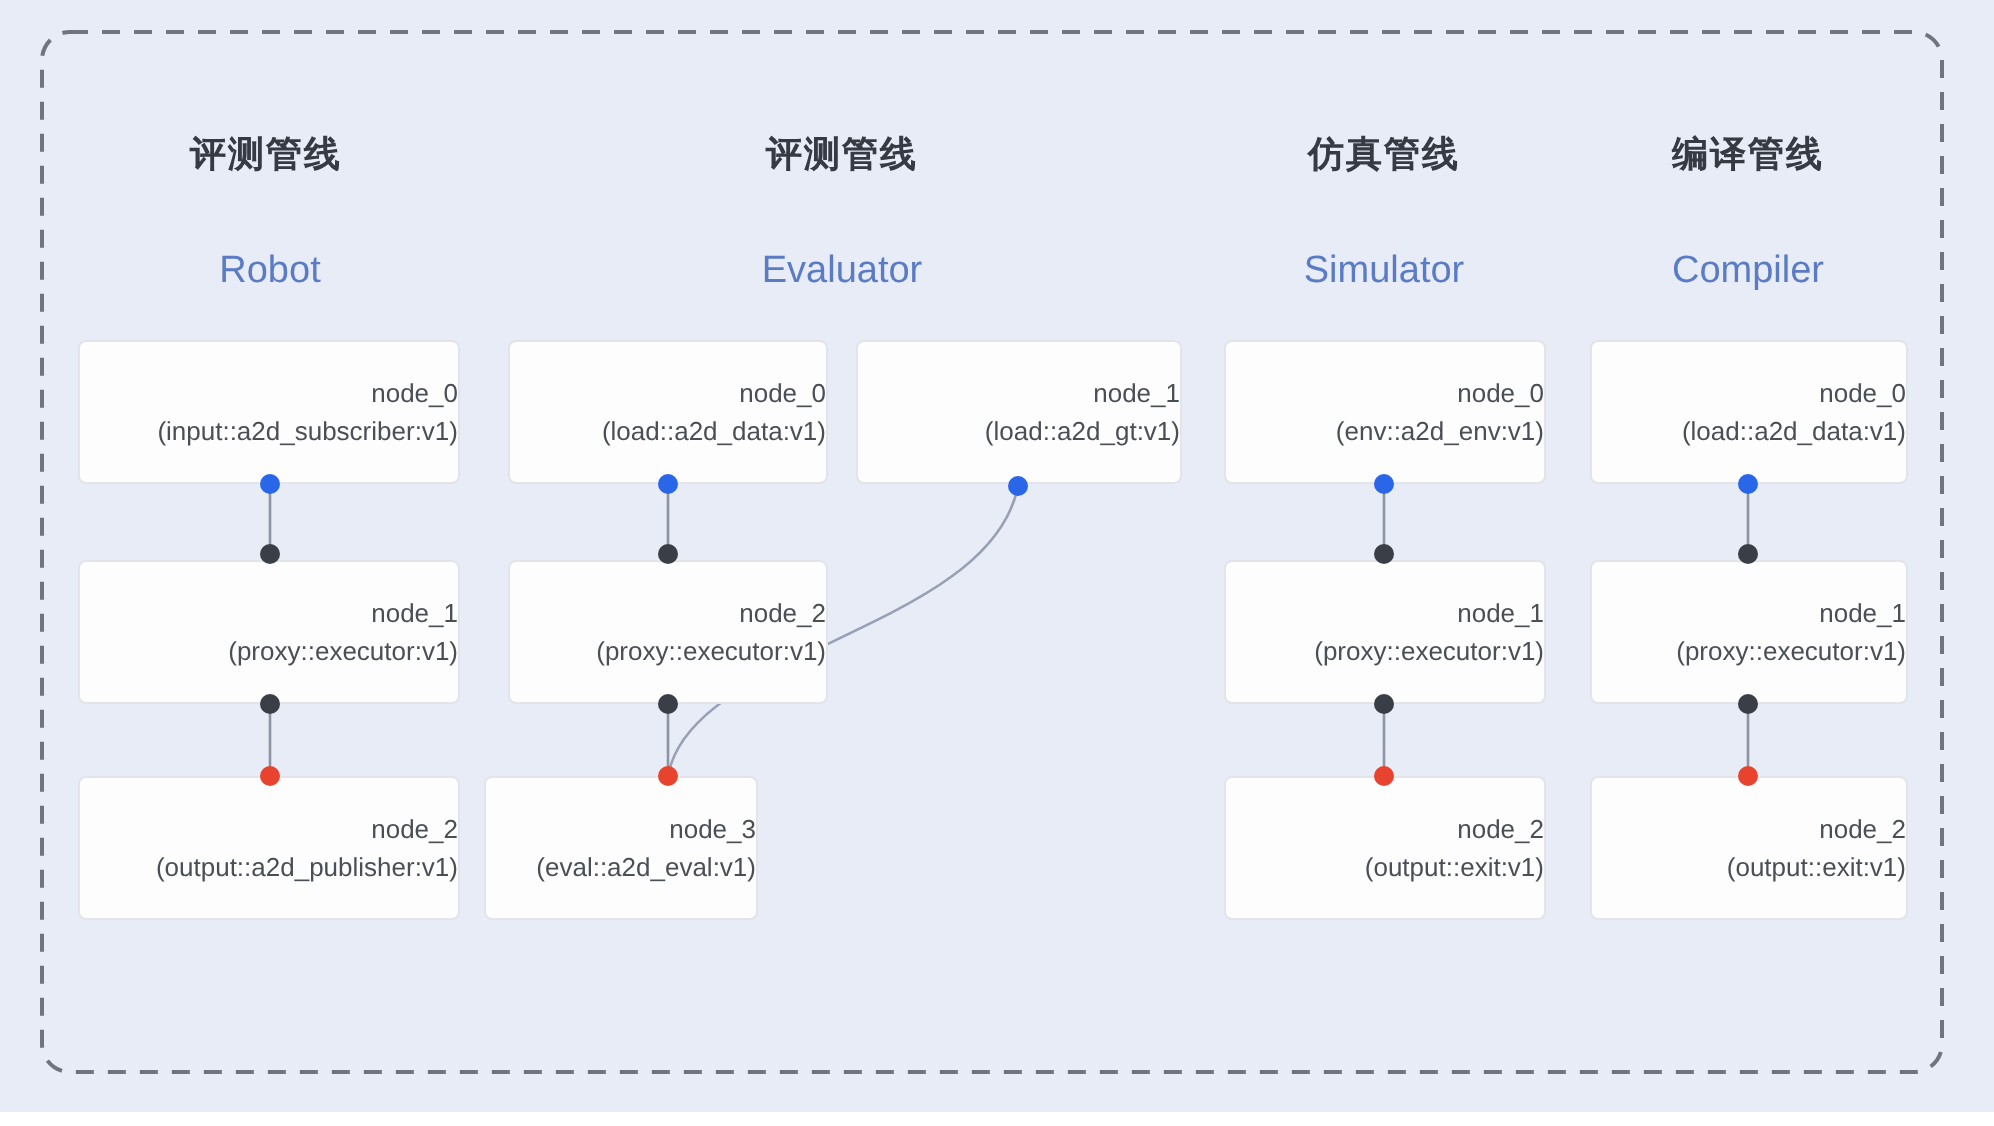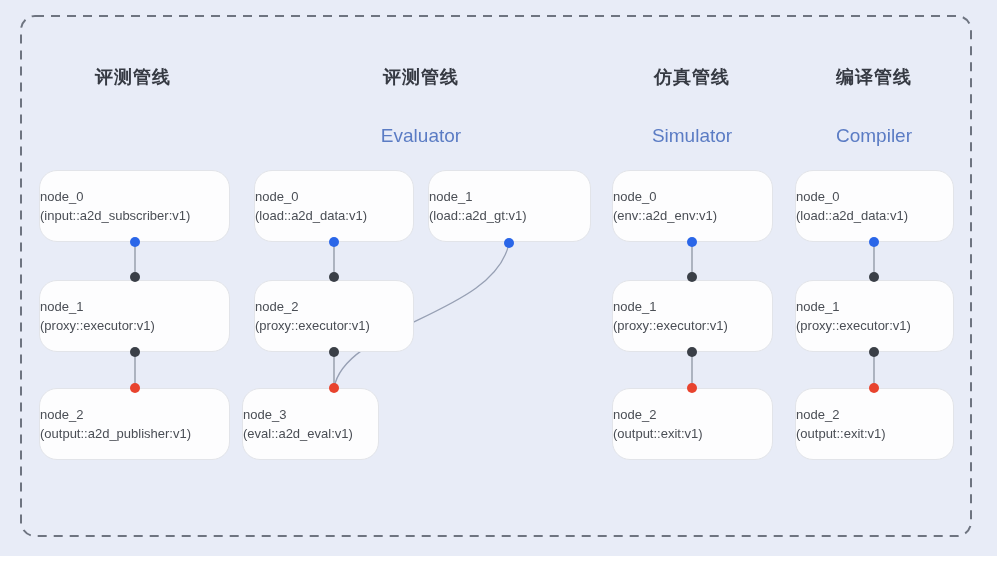--- a/index.html
+++ b/index.html
@@ -14,22 +14,22 @@
     position:absolute;width:220px;text-align:center;
     font-size:18px;font-weight:bold;color:#363a43;line-height:22px;z-index:3;
     letter-spacing:1px;
   }
   .title-en{
     position:absolute;width:220px;text-align:center;
     font-size:19px;font-weight:400;color:#5b7cc4;line-height:24px;z-index:3;
   }
   .node{
     position:absolute;height:72px;box-sizing:border-box;z-index:1;
-    background:#fdfdfe;border:1px solid #e2e4e9;border-radius:18px;
-    display:flex;flex-direction:column;align-items:flex-start;justify-content:center;
+    background:#fdfdfe;border:1px solid #e2e4e9;border-radius:4px;
+    display:flex;flex-direction:column;align-items:flex-end;justify-content:center;
     gap:3px;
   }
   .node .node-name{font-size:13px;color:#4a4e55;line-height:16px;}
   .node .node-type{font-size:13px;color:#4a4e55;line-height:16px;}
   .dot{
     position:absolute;width:10px;height:10px;border-radius:50%;z-index:2;
   }
   .dot.blue{background:#2a66e8;}
   .dot.black{background:#3a3f47;}
   .dot.red{background:#e8432e;}
@@ -57,20 +57,21 @@
 
     <line x1="874" y1="242" x2="874" y2="277" stroke="#8d95a2" stroke-width="1.3"></line>
     <line x1="874" y1="352" x2="874" y2="388" stroke="#8d95a2" stroke-width="1.3"></line>
   </svg>
 
   <div class="title-zh" style="left:23px;top:66px">评测管线</div>
   <div class="title-zh" style="left:311px;top:66px">评测管线</div>
   <div class="title-zh" style="left:764px;top:66px">编译管线</div>
   <div class="title-zh" style="left:582px;top:66px">仿真管线</div>
 
+  <div class="title-en" style="left:25px;top:124px">Robot</div>
   <div class="title-en" style="left:311px;top:124px">Evaluator</div>
   <div class="title-en" style="left:582px;top:124px">Simulator</div>
   <div class="title-en" style="left:764px;top:124px">Compiler</div>
 
   <div class="node" style="left:39px;top:170px;width:191px">
     <div class="node-name">node_0</div>
     <div class="node-type">(input::a2d_subscriber:v1)</div>
   </div>
   <div class="node" style="left:39px;top:280px;width:191px">
     <div class="node-name">node_1</div>

